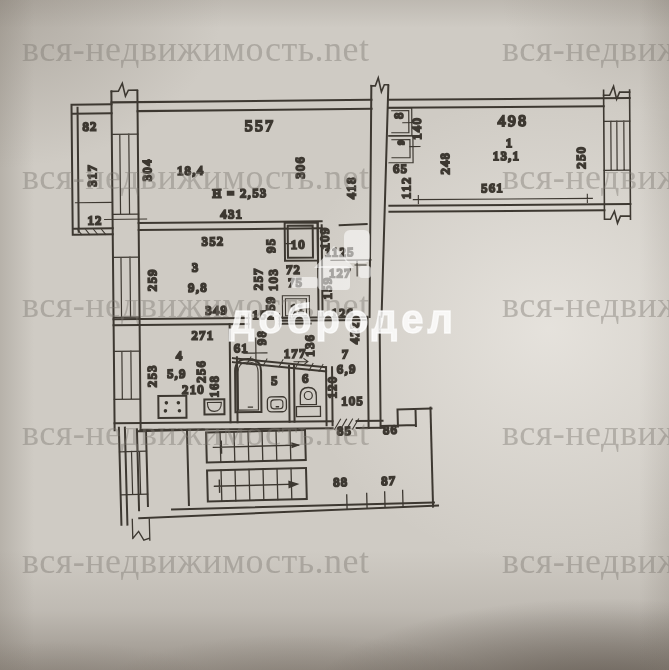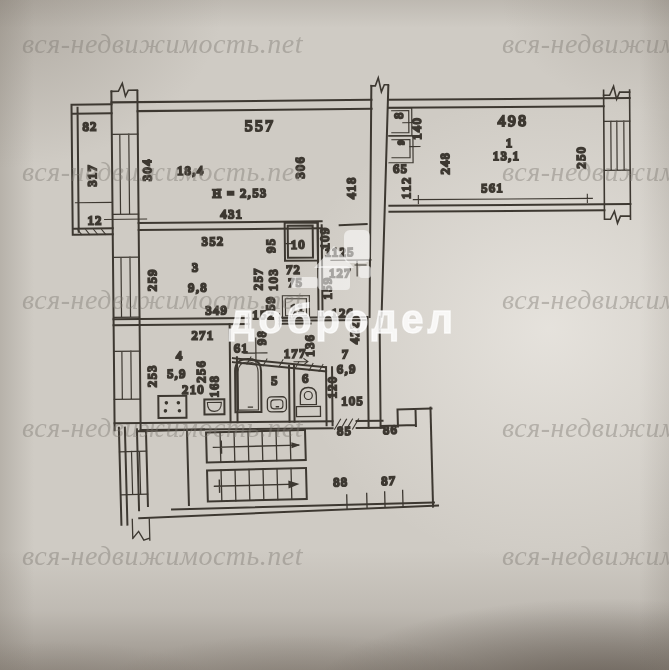--- a/index.html
+++ b/index.html
@@ -13,22 +13,22 @@
       radial-gradient(240px 160px at 100% 0%, rgba(125,117,107,0.25), rgba(125,117,107,0) 70%),
       linear-gradient(to right, rgba(120,112,102,0.28) 0px, rgba(120,112,102,0) 34px),
       linear-gradient(to left, rgba(120,112,102,0.20) 0px, rgba(120,112,102,0) 30px),
       linear-gradient(to bottom, rgba(120,112,102,0.20) 0px, rgba(120,112,102,0) 28px),
       linear-gradient(to top, rgba(95,85,75,0.48) 0px, rgba(95,85,75,0.14) 60px, rgba(95,85,75,0) 120px),
       radial-gradient(430px 160px at 90% 106%, rgba(48,40,33,0.66), rgba(48,40,33,0) 70%),
       radial-gradient(300px 90px at 45% 104%, rgba(80,70,60,0.32), rgba(80,70,60,0) 70%),
       radial-gradient(260px 80px at 8% 104%, rgba(90,80,70,0.28), rgba(90,80,70,0) 70%),
       #cfcbc4;}
   .wm{position:absolute;color:rgba(125,119,111,0.42);
-    font-family:"Liberation Serif",serif;font-style:italic;
-    font-size:28px;letter-spacing:0.5px;white-space:nowrap;}
+    font-family:"Liberation Serif",serif;
+    font-size:36px;letter-spacing:0.5px;white-space:nowrap;}
   svg text{font-family:"Liberation Serif",serif;fill:#3e3931;}
   .lab{font-size:12px;letter-spacing:1.6px;}
   .big{font-size:15.5px;letter-spacing:2.5px;}
   #dobro{position:absolute;left:229px;top:297px;color:rgba(255,255,255,0.8);-webkit-text-stroke:1.3px rgba(255,255,255,0.7);
     font-family:"Liberation Sans",sans-serif;font-weight:bold;
     font-size:40px;letter-spacing:4px;white-space:nowrap;}
   .logoblk{position:absolute;background:rgba(255,255,255,0.55);border-radius:6px;}
 </style>
 </head>
 <body>

